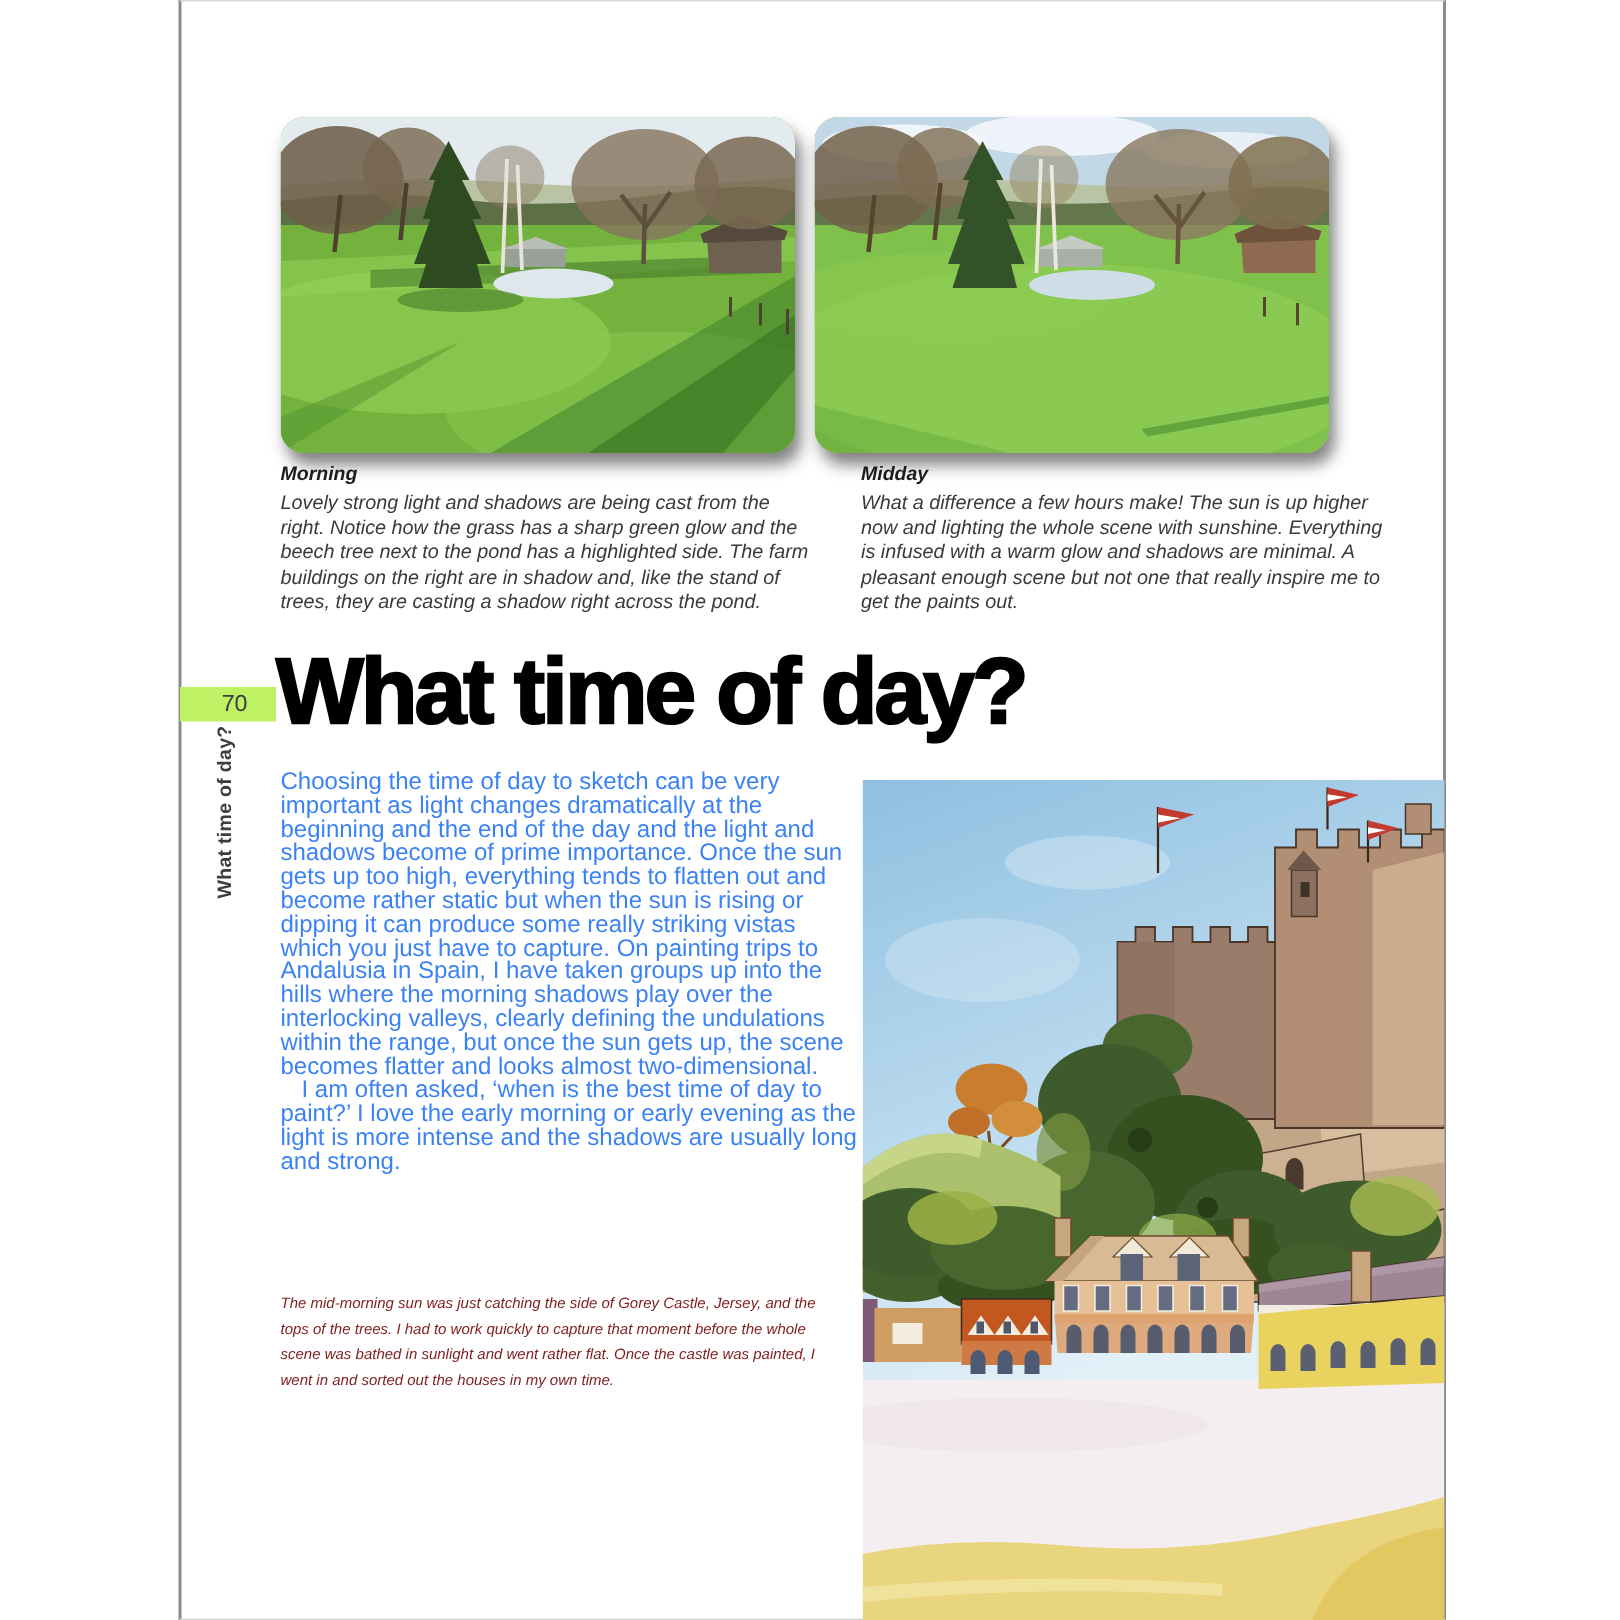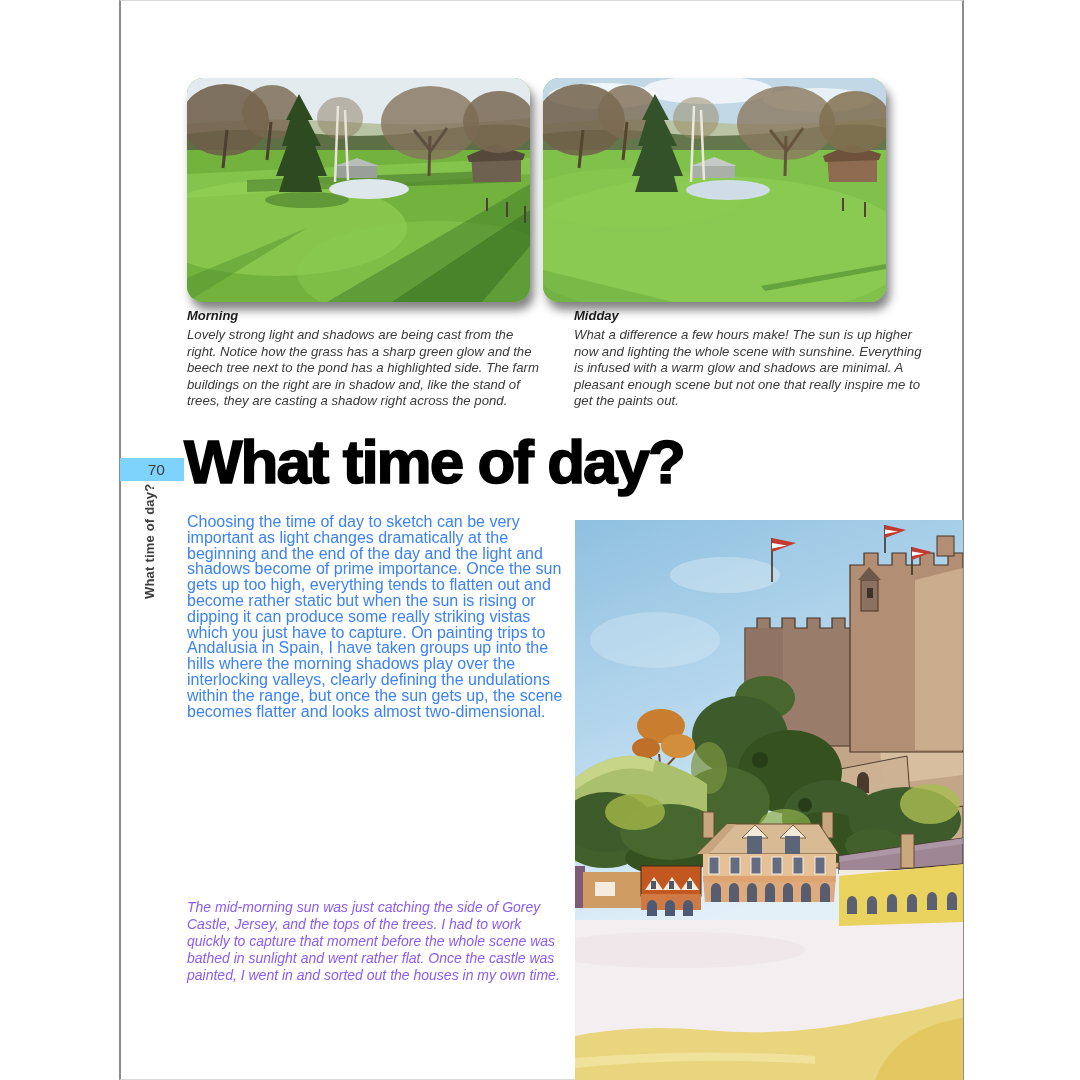--- a/index.html
+++ b/index.html
@@ -13,30 +13,30 @@
   .photo svg { display:block; width:100%; height:100%; }
   .photo-morning { left:187px; top:78px; }
   .photo-midday  { left:543px; top:78px; }
   .figcap { position:absolute; width:352px; color:#3a3a3a; font-style:italic;
     font-size:13.2px; line-height:16.4px; }
   .figcap-morning { left:187px; top:308px; }
   .figcap-midday  { left:543px; top:308px;margin-left:31px; }
   .figcap .cap-label { display:block; font-weight:bold; font-size:13px; color:#1c1c1c; margin-bottom:3px; }
   .page-title { position:absolute; left:184px; top:426px; width:700px; color:#000;
     font-size:62px; font-weight:900; letter-spacing:-2px; -webkit-text-stroke:1.6px #000; white-space:nowrap; }
-  .num-tab { position:absolute; left:120px; top:458px; width:64px; height:23px; background:#7dd3fc;
+  .num-tab { position:absolute; left:120px; top:458px; width:64px; height:23px; background:#bef264;
     font-size:15.5px; color:#3d3d3d; text-align:right; padding:3px 19px 0 0; }
   .side-tab { position:absolute; left:142px; top:485px; height:114px; width:20px;
     writing-mode:vertical-rl; transform:rotate(180deg); font-weight:bold; font-size:13px;
     color:#3d3d3d; letter-spacing:.2px; white-space:nowrap; }
   .body-text { position:absolute; left:187px; top:514px; width:386px; color:#3b82f6;
     font-size:16px; line-height:15.8px; }
   .body-text p + p { text-indent:14px; }
-  .painting-cap { position:absolute; left:187px; top:899px; width:374px; color:#8b5cf6;
-    font-style:italic; font-size:14px; line-height:17px; }
+  .painting-cap { position:absolute; left:187px; top:861px; width:374px; color:#7f1d1d;
+    font-style:italic; font-size:10px; line-height:17px; }
   .painting { position:absolute; left:575px; top:520px; width:388px; height:560px; overflow:hidden; }
   .painting svg { display:block; width:100%; height:100%; }
 </style>
 </head>
 <body>
 
 <div class="canvas">
   <div class="page-frame"></div>
 
   <div class="photo photo-morning">
@@ -113,20 +113,21 @@
     <span>What a difference a few hours make! The sun is up higher now and lighting the whole scene with sunshine. Everything is infused with a warm glow and shadows are minimal. A pleasant enough scene but not one that really inspire me to get the paints out.</span>
   </div>
 
   <div class="num-tab">70</div>
   <div class="side-tab">What time of day?</div>
 
   <h1 class="page-title">What time of day?</h1>
 
   <div class="body-text">
     <p>Choosing the time of day to sketch can be very important as light changes dramatically at the beginning and the end of the day and the light and shadows become of prime importance. Once the sun gets up too high, everything tends to flatten out and become rather static but when the sun is rising or dipping it can produce some really striking vistas which you just have to capture. On painting trips to Andalusia in Spain, I have taken groups up into the hills where the morning shadows play over the interlocking valleys, clearly defining the undulations within the range, but once the sun gets up, the scene becomes flatter and looks almost two-dimensional.</p>
+    <p>I am often asked, ‘when is the best time of day to paint?’ I love the early morning or early evening as the light is more intense and the shadows are usually long and strong.</p>
   </div>
 
   <div class="painting-cap">The mid-morning sun was just catching the side of Gorey Castle, Jersey, and the tops of the trees. I had to work quickly to capture that moment before the whole scene was bathed in sunlight and went rather flat. Once the castle was painted, I went in and sorted out the houses in my own time.</div>
 
   <div class="painting">
     <svg viewBox="0 0 388 560" preserveAspectRatio="none">
       <defs>
         <linearGradient id="pgsky" x1="0" y1="0" x2="0.35" y2="1">
           <stop offset="0" stop-color="#8fc0e0"></stop>
           <stop offset="0.55" stop-color="#b9d9ee"></stop>

